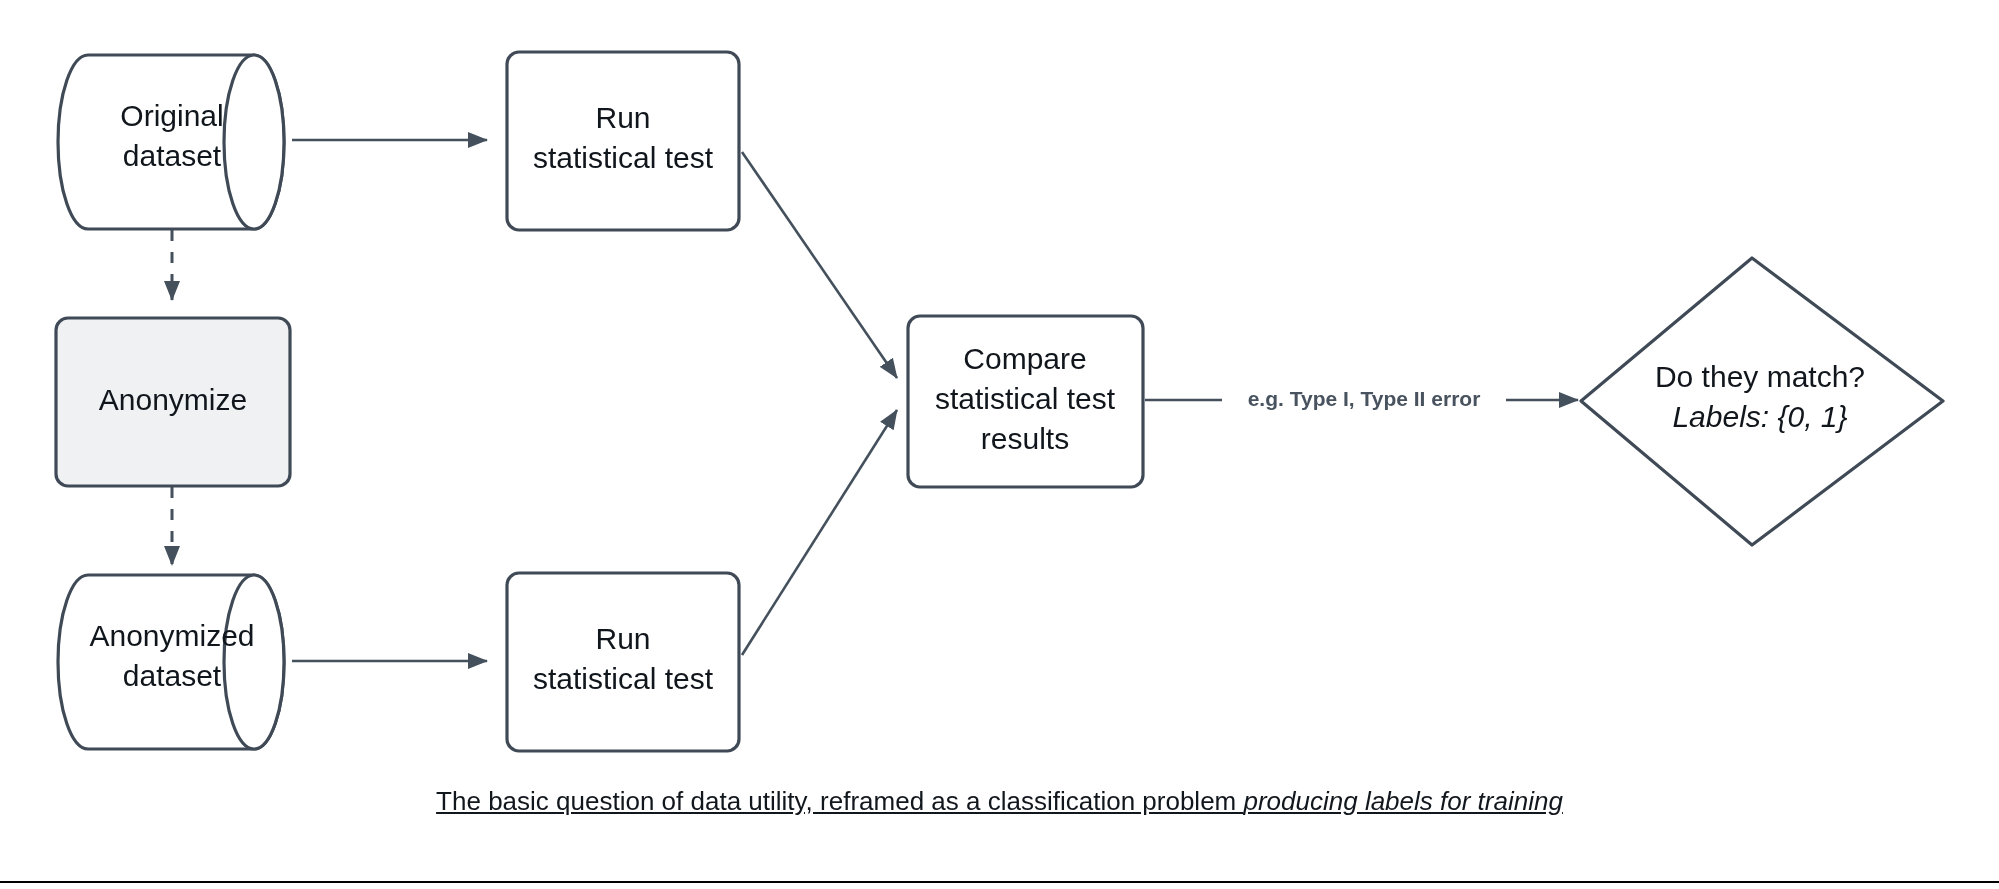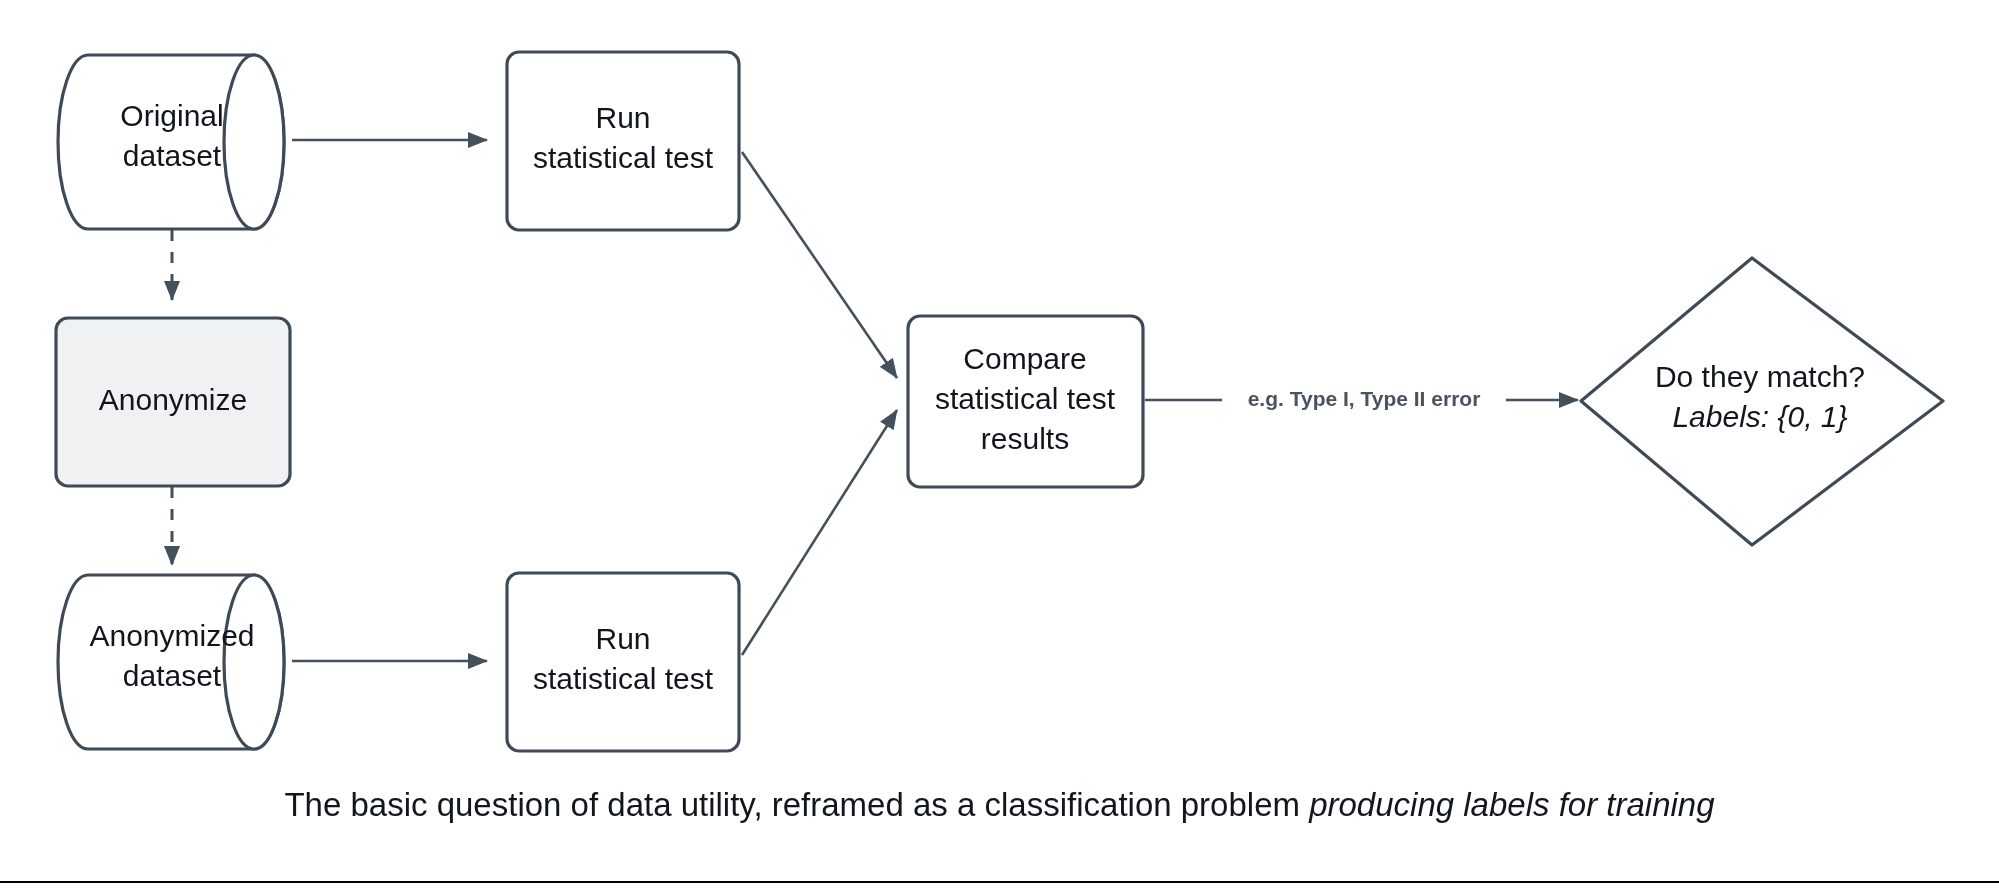--- a/index.html
+++ b/index.html
@@ -76,23 +76,24 @@
     text-anchor: middle;
     dominant-baseline: middle;
   }
   .caption-text {
     position: absolute;
     left: 0;
     top: 786px;
     width: 1999px;
     text-align: center;
     font-family: "Liberation Sans", sans-serif;
-    font-size: 33px;
+    font-size: 26px;
     color: #11171d;
     white-space: nowrap;
+    text-decoration: underline;
   }
   .caption-text .em {
     font-style: italic;
   }
   .bottom-rule {
     position: absolute;
     left: 0;
     top: 881px;
     width: 1999px;
     height: 0;

